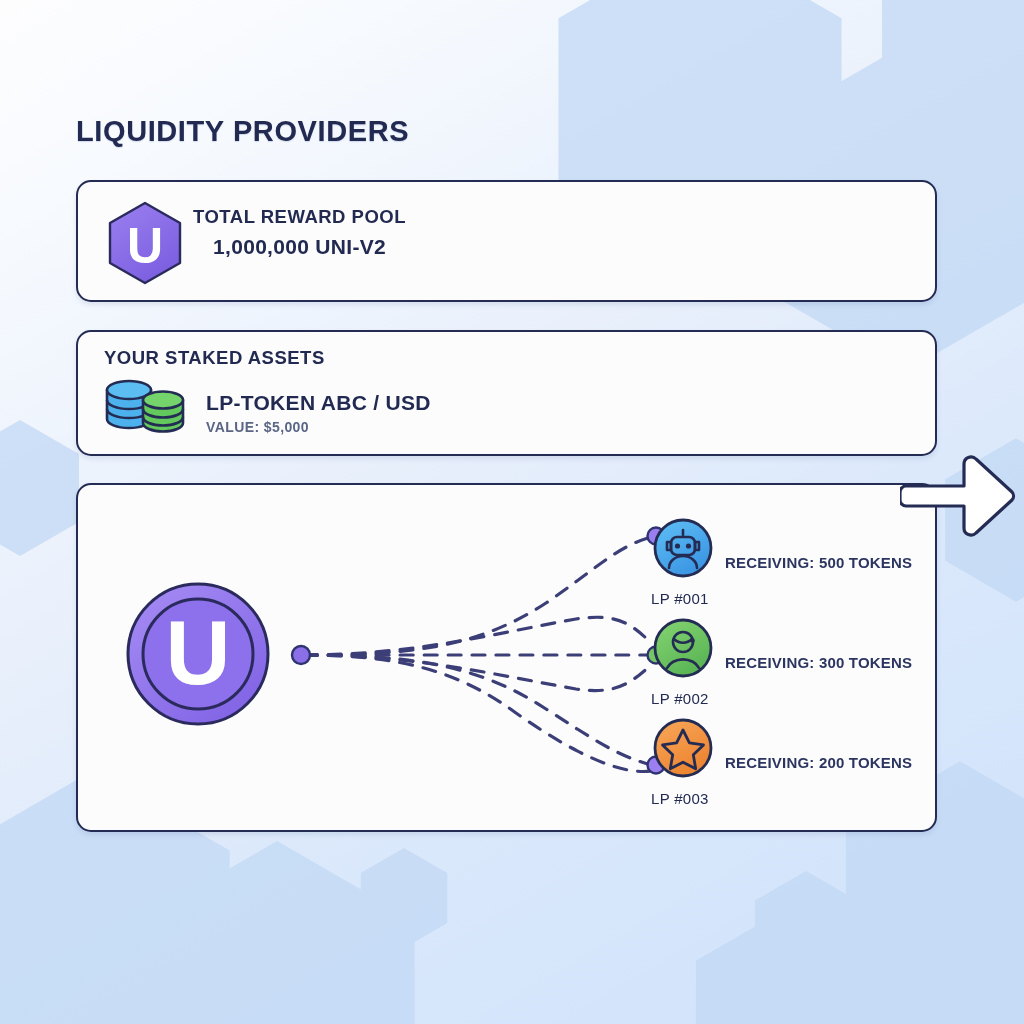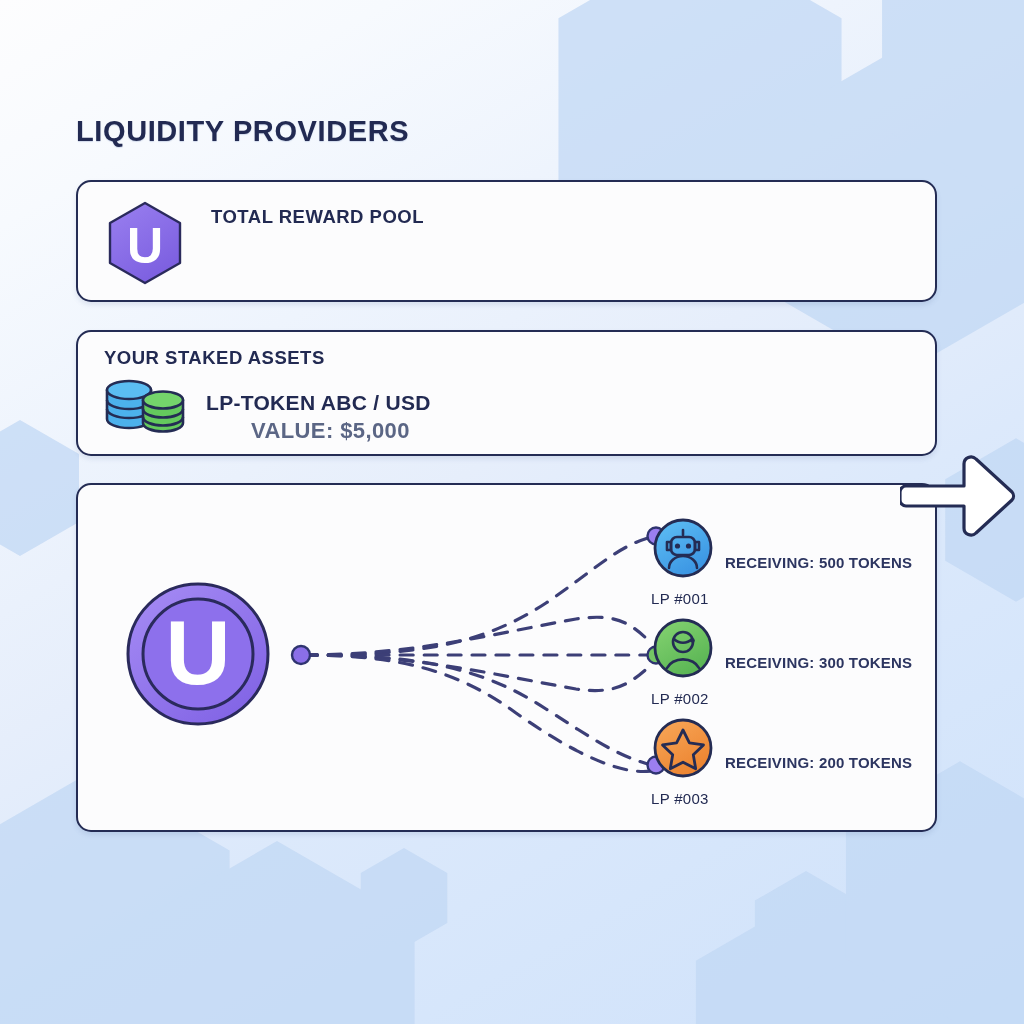--- a/index.html
+++ b/index.html
@@ -47,37 +47,37 @@
     border:2.5px solid #242c54;
     border-radius:15px;
     box-shadow:0 3px 5px rgba(70,95,150,0.13);
   }
   #card-pool    { top:180px;  height:122px; }
   #card-staked  { top:330px;  height:126px; }
   #card-earn    { top:483px;  height:349px; }
 
   
   .hex-badge { position:absolute; left:107px; top:201px; width:76px; height:84px; }
-  .pool-text { position:absolute; left:211px; top:208px;text-align:center; }
+  .pool-text { position:absolute; left:193px; top:208px;text-align:center; }
   .label-caps {
     font-size:18.5px; font-weight:bold; letter-spacing:0.5px; color:#222a52;
     line-height:1.0;
   }
   .value-caps {
     font-size:21px; font-weight:bold; letter-spacing:0.3px; color:#222a52;
     margin-top:9px; line-height:1.0;
   }
 
   
   .staked-title { position:absolute; left:104px; top:349px; }
   .coins-icon { position:absolute; left:103px; top:376px; width:86px; height:58px; }
   .staked-text { position:absolute; left:206px; top:383px; }
   .sub-muted {
-    font-size:22px; font-weight:bold; letter-spacing:0.4px; color:#5b6685;
-    margin-top:7px; line-height:1.0;margin-left:45px;
+    font-size:14px; font-weight:bold; letter-spacing:0.4px; color:#5b6685;
+    margin-top:7px; line-height:1.0;
   }
 
   
   .earn-title { position:absolute; left:107px; top:510px; }
   #flow { position:absolute; left:76px; top:483px; width:861px; height:349px; }
 
   .coin-big { position:absolute; left:124px; top:580px; width:148px; height:148px; }
   .coin-caption {
     position:absolute; left:124px; top:752px; width:148px;
     text-align:center;
@@ -144,20 +144,21 @@
         <stop offset="0%" stop-color="#9a80f0"></stop>
         <stop offset="100%" stop-color="#7c5fe0"></stop>
       </linearGradient>
     </defs>
     <polygon points="38,2 73,22 73,62 38,82 3,62 3,22" fill="url(#hexg)" stroke="#2a2a5c" stroke-width="2.4" stroke-linejoin="round"></polygon>
     <text x="38" y="62" text-anchor="middle" font-family="Liberation Sans, sans-serif" font-size="50" font-weight="bold" fill="#ffffff">U</text>
   </svg>
 
   <div class="pool-text">
     <div class="label-caps">TOTAL REWARD POOL</div>
+    <div class="value-caps">1,000,000 UNI-V2</div>
   </div>
 
   <div class="card" id="card-staked"></div>
 
   <div class="staked-title label-caps">YOUR STAKED ASSETS</div>
 
   <svg class="coins-icon" viewBox="0 0 86 58" xmlns="http://www.w3.org/2000/svg">
     <g stroke="#242c54" stroke-width="2.6" stroke-linejoin="round">
 
       <path d="M4,14 v29 a22,9 0 0 0 44,0 v-29 z" fill="#4cb1ec"></path>

